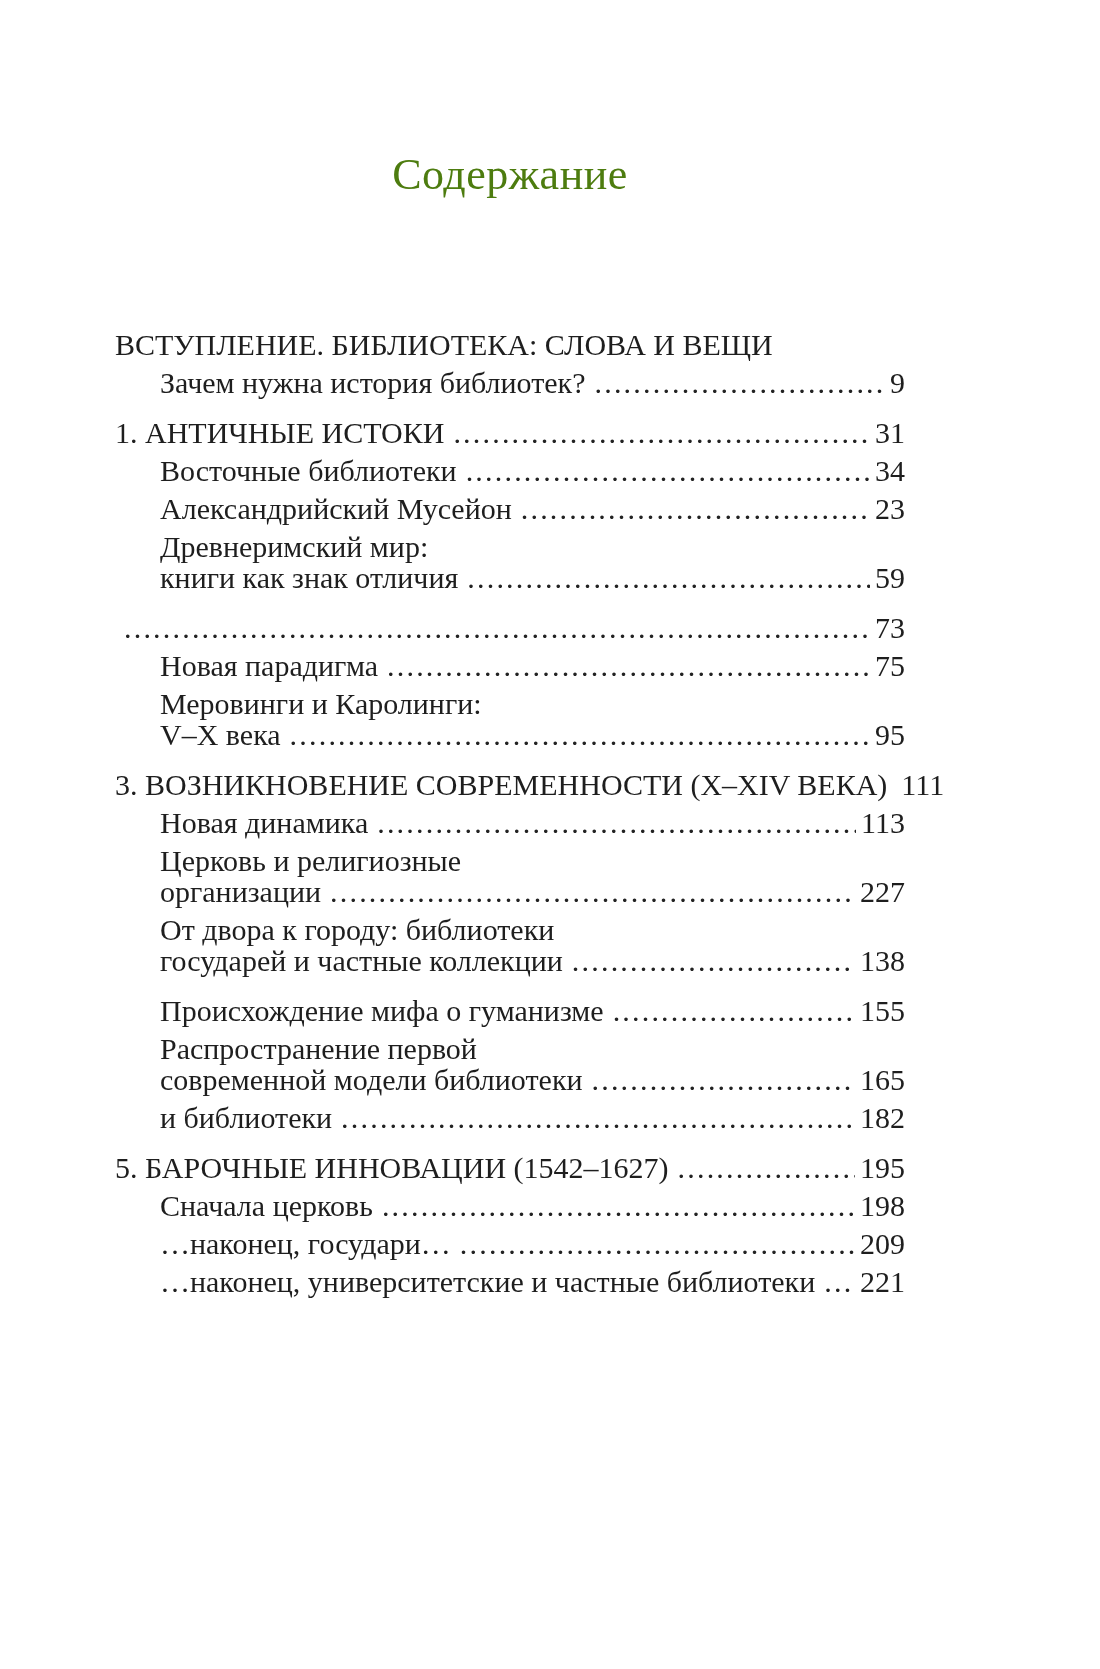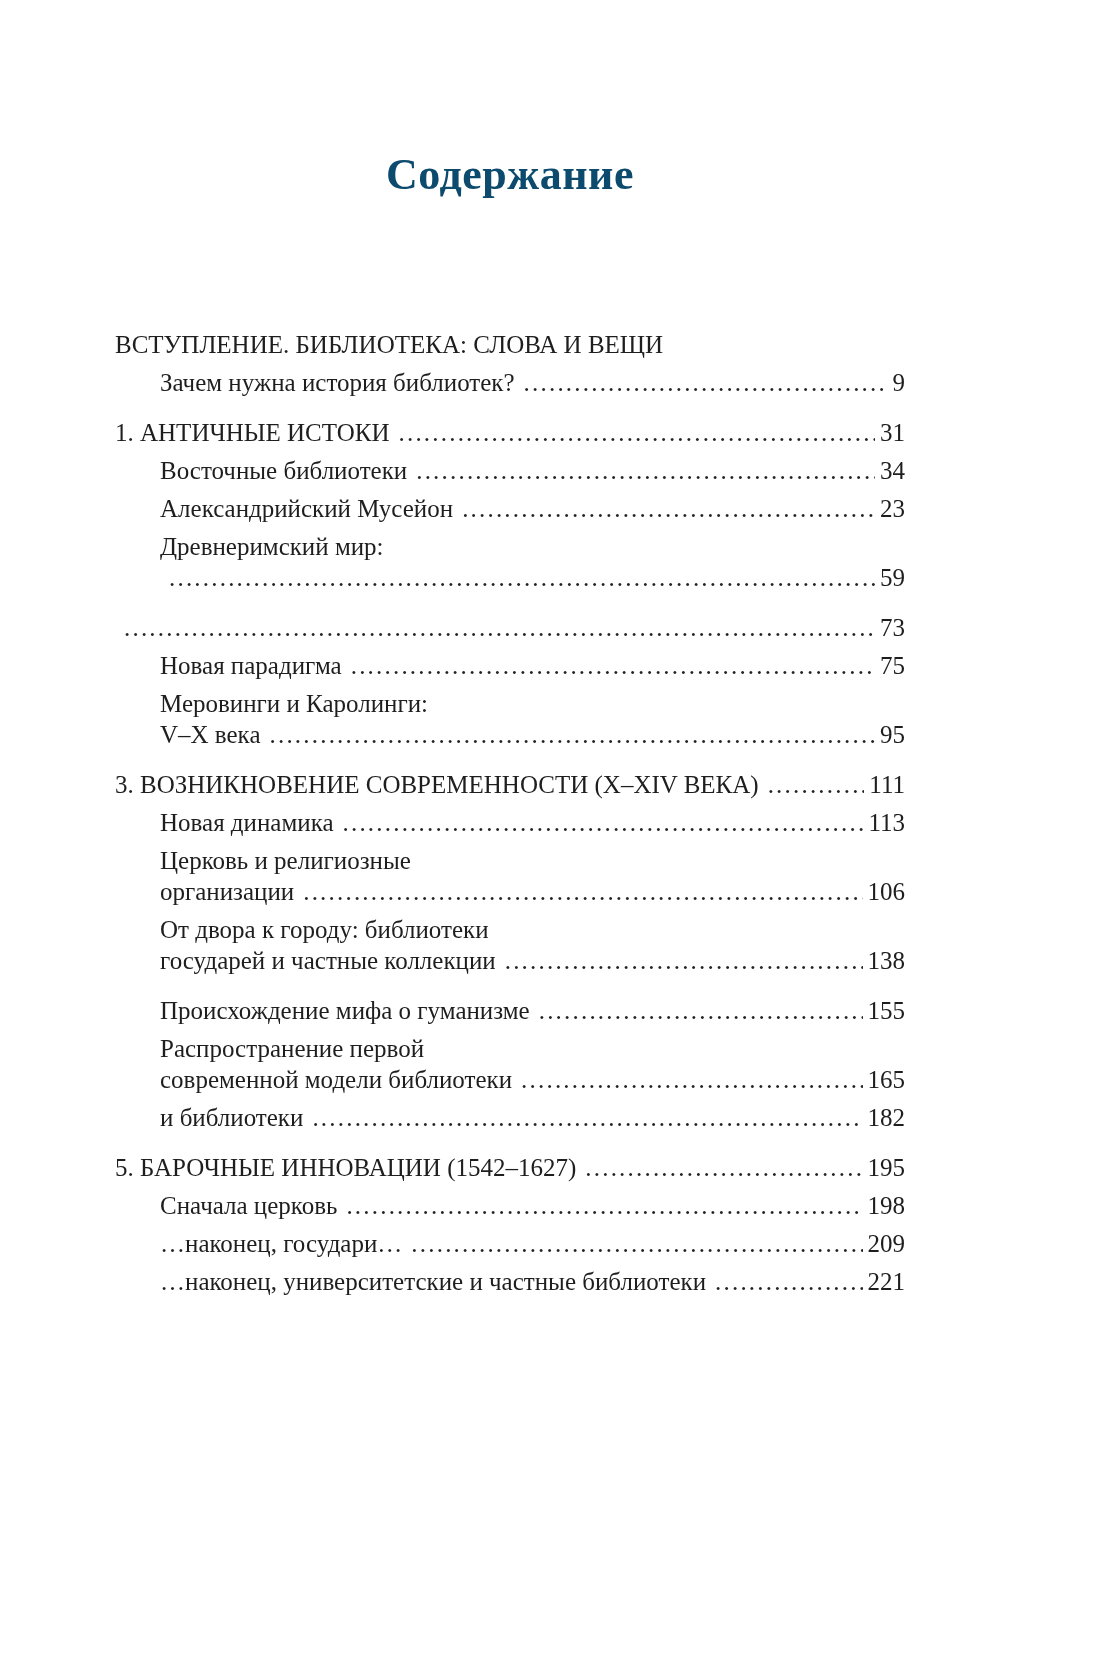--- a/index.html
+++ b/index.html
@@ -19,43 +19,43 @@
     height: 1669px;
     background: #ffffff;
     box-sizing: border-box;
   }
   .page-title {
     margin-left: 115px;
     width: 790px;
     padding-top: 150px;
     text-align: center;
     font-size: 44px;
-    font-weight: 700;
+    font-weight: 400;
     letter-spacing: 0.5px;
-    color: #0c4a6e;
+    color: #4d7c0f;
     line-height: 1.15;
   }
   .toc {
     margin: 128px 0 0 115px;
     width: 790px;
   }
   .toc-group {
     margin-bottom: 19px;
   }
   .toc-entry {
     margin-bottom: 7px;
   }
   .toc-entry.level-1 {
     padding-left: 45px;
   }
   .toc-line {
     display: flex;
     align-items: flex-end;
     line-height: 31px;
-    font-size: 25px;
+    font-size: 30px;
   }
   .toc-text {
     white-space: nowrap;
     flex: 0 0 auto;
   }
   .leader {
     flex: 1 1 auto;
     min-width: 0;
     overflow: hidden;
     white-space: nowrap;
@@ -114,20 +114,21 @@
             <span class="toc-text">Александрийский Мусейон</span>
             <span class="leader"></span>
             <span class="toc-page">23</span>
           </div>
         </div>
         <div class="toc-entry level-1">
           <div class="toc-line">
             <span class="toc-text">Древнеримский мир:</span>
           </div>
           <div class="toc-line">
+            <span class="toc-text">книги как знак отличия</span>
             <span class="leader"></span>
             <span class="toc-page">59</span>
           </div>
         </div>
       </div>
       <div class="toc-group">
         <div class="toc-entry level-0">
           <div class="toc-line">
             <span class="leader"></span>
             <span class="toc-page">73</span>
@@ -166,21 +167,21 @@
             <span class="toc-page">113</span>
           </div>
         </div>
         <div class="toc-entry level-1">
           <div class="toc-line">
             <span class="toc-text">Церковь и религиозные</span>
           </div>
           <div class="toc-line">
             <span class="toc-text">организации</span>
             <span class="leader"></span>
-            <span class="toc-page">106</span>
+            <span class="toc-page">227</span>
           </div>
         </div>
         <div class="toc-entry level-1">
           <div class="toc-line">
             <span class="toc-text">От двора к городу: библиотеки</span>
           </div>
           <div class="toc-line">
             <span class="toc-text">государей и частные коллекции</span>
             <span class="leader"></span>
             <span class="toc-page">138</span>

